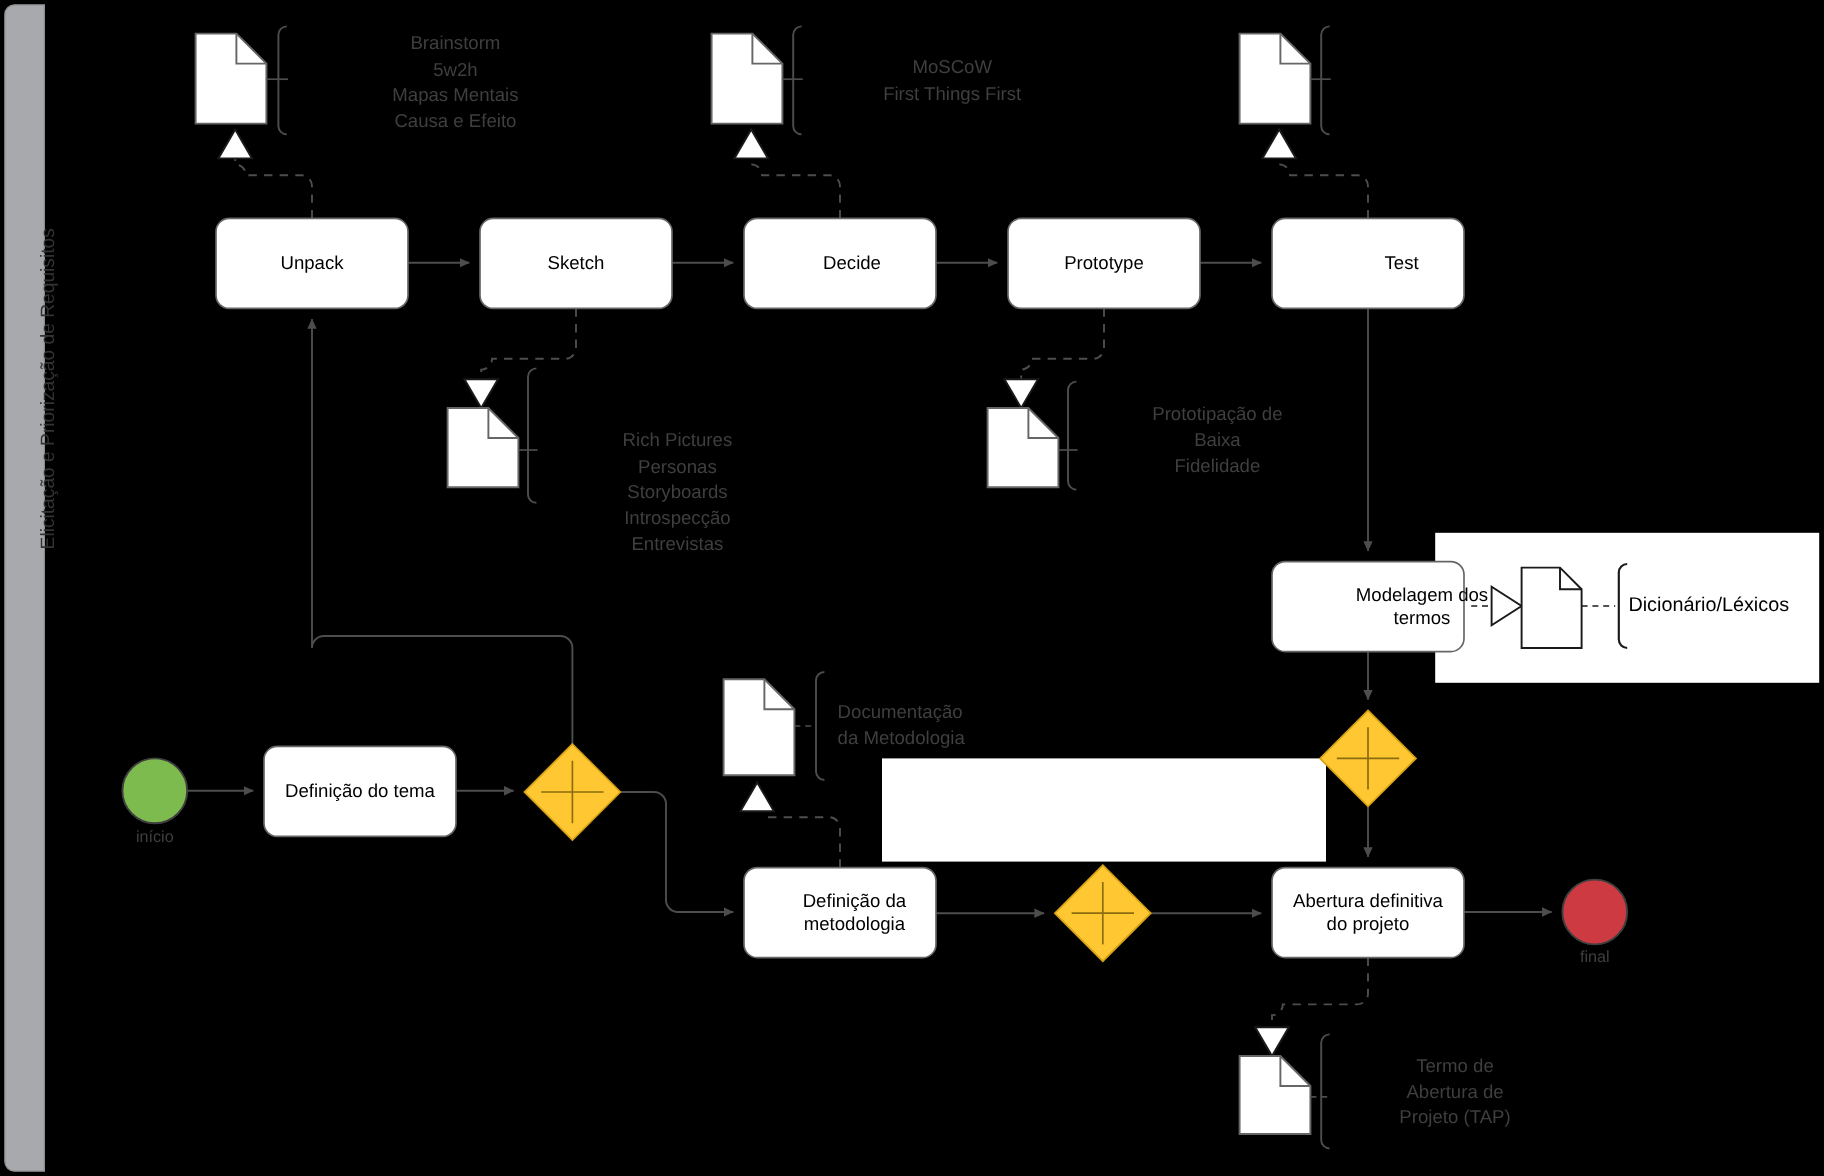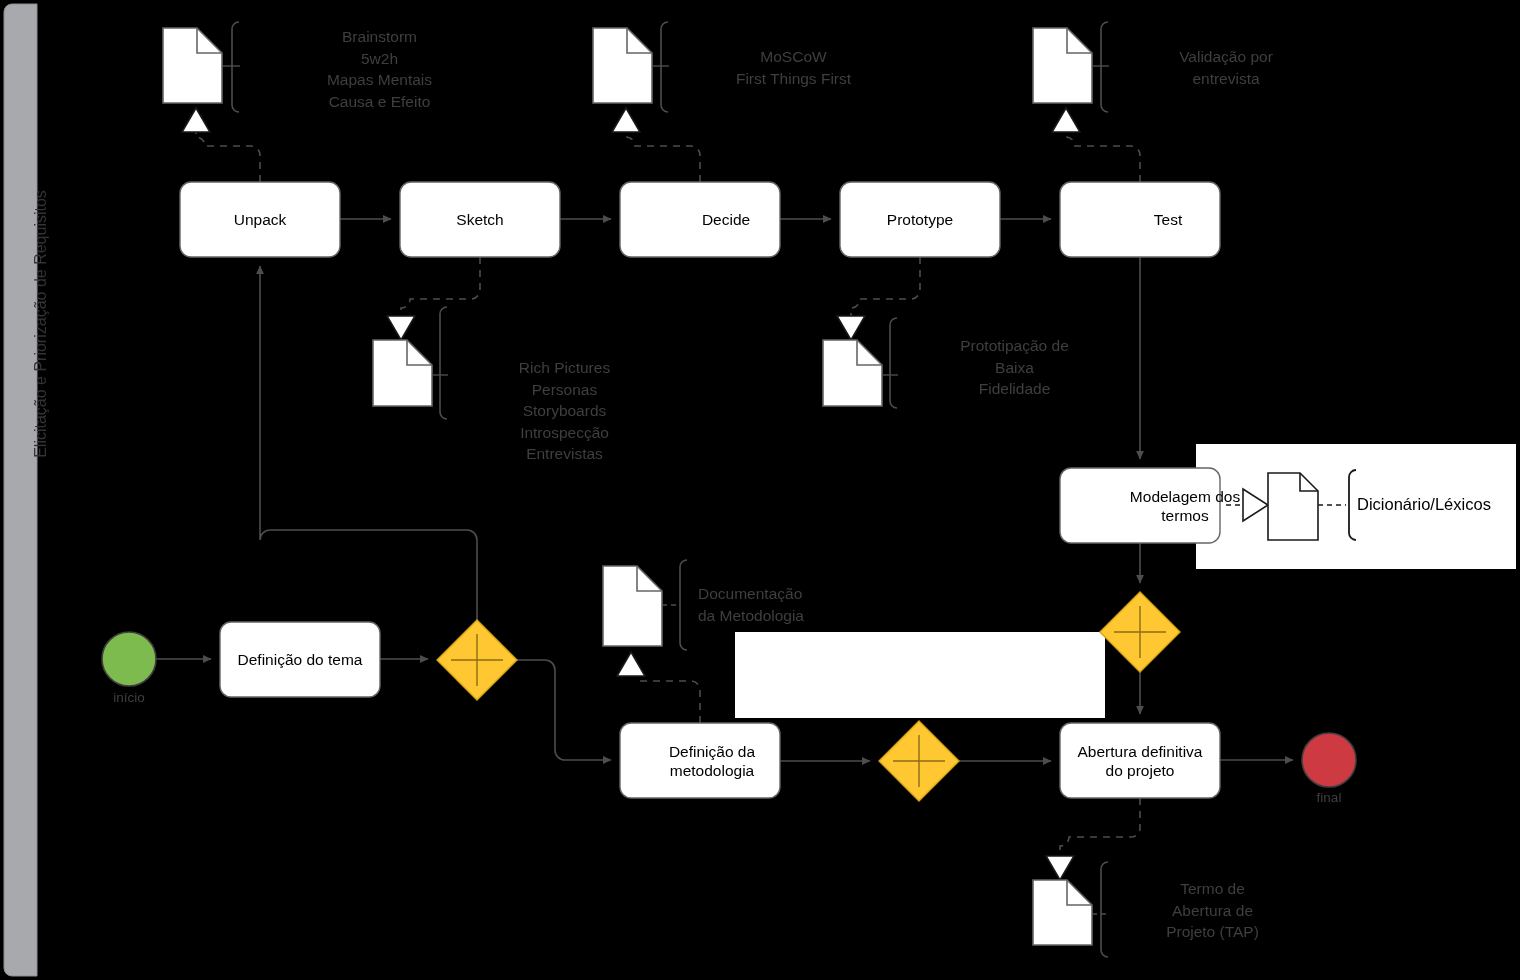--- a/index.html
+++ b/index.html
@@ -203,42 +203,40 @@
         <line x1="1092" y1="914" x2="1108" y2="914" stroke="#4d4d4d" stroke-width="1.4" stroke-dasharray="5,4"></line>
       </g>
       <path d="M1108,862 A7,7 0 0 0 1101,869 L1101,950 A7,7 0 0 0 1108,957" fill="none" stroke="#4d4d4d" stroke-width="1.6"></path>
     </g>
   </svg>
 
   <div class="lane-label">Elicitação e Priorização de Requisitos</div>
 
   <div class="node-text" style="left:180px;top:182px;width:160px;height:75px;">Unpack</div>
   <div class="node-text" style="left:400px;top:182px;width:160px;height:75px;">Sketch</div>
-  <div class="node-text" style="left:646px;top:182px;width:160px;height:75px;border-radius:18px;">Decide</div>
+  <div class="node-text" style="left:630px;top:182px;width:160px;height:75px;border-radius:18px;">Decide</div>
   <div class="node-text" style="left:840px;top:182px;width:160px;height:75px;">Prototype</div>
   <div class="node-text" style="left:1060px;top:182px;width:160px;height:75px;padding-left:28px;">Test</div>
   <div class="node-text" style="left:1060px;top:468px;width:160px;height:75px;padding-left:45px;">Modelagem dos
 termos</div>
   <div class="node-text" style="left:220px;top:622px;width:160px;height:75px;">Definição do tema</div>
   <div class="node-text" style="left:620px;top:723px;width:184px;height:75px;">Definição da
 metodologia</div>
   <div class="node-text" style="left:1060px;top:723px;width:160px;height:75px;">Abertura definitiva
 do projeto</div>
 
   <div class="evt-label" style="left:79px;top:690px;width:100px;">início</div>
   <div class="evt-label" style="left:1279px;top:790px;width:100px;">final</div>
 
   <div class="anno-text" style="left:252px;top:26px;width:255px;">Brainstorm
 5w2h
 Mapas Mentais
 Causa e Efeito</div>
   <div class="anno-text" style="left:681px;top:46px;width:225px;">MoSCoW
 First Things First</div>
-  <div class="anno-text" style="left:1121px;top:46px;width:210px;">Validação por
-entrevista</div>
   <div class="anno-text" style="left:452px;top:313px;width:225px;margin-top:44px;">Rich Pictures
 Personas
 Storyboards
 Introspecção
 Entrevistas</div>
   <div class="anno-text" style="left:902px;top:335px;width:225px;">Prototipação de
 Baixa
 Fidelidade</div>
   <div class="anno-text left" style="left:698px;top:583px;width:215px;">Documentação
 da Metodologia</div>

